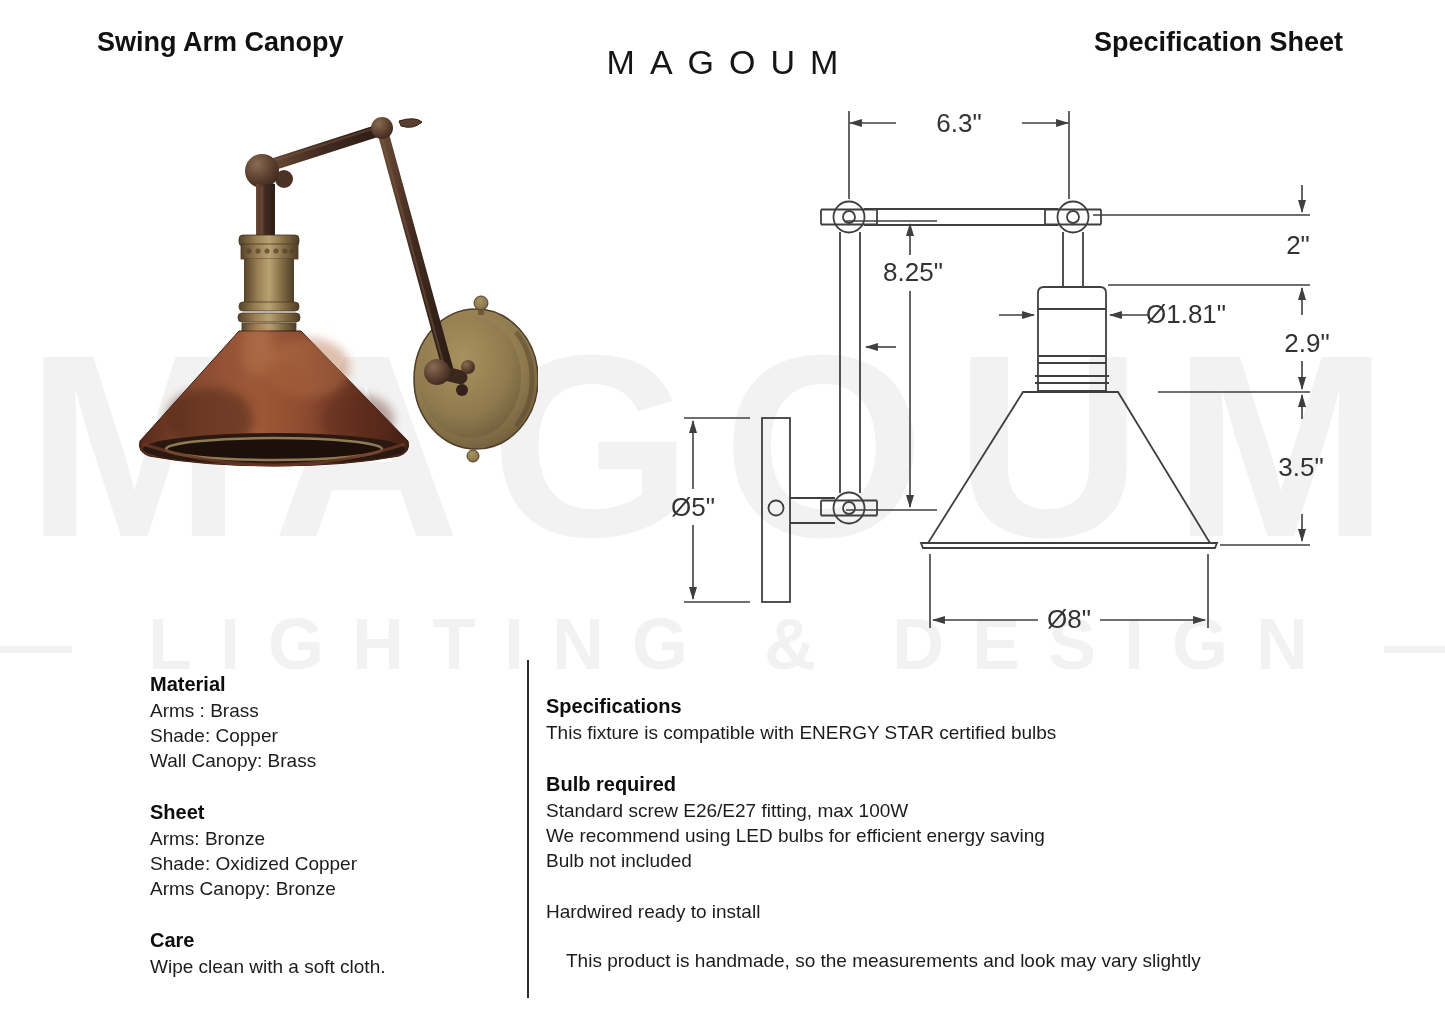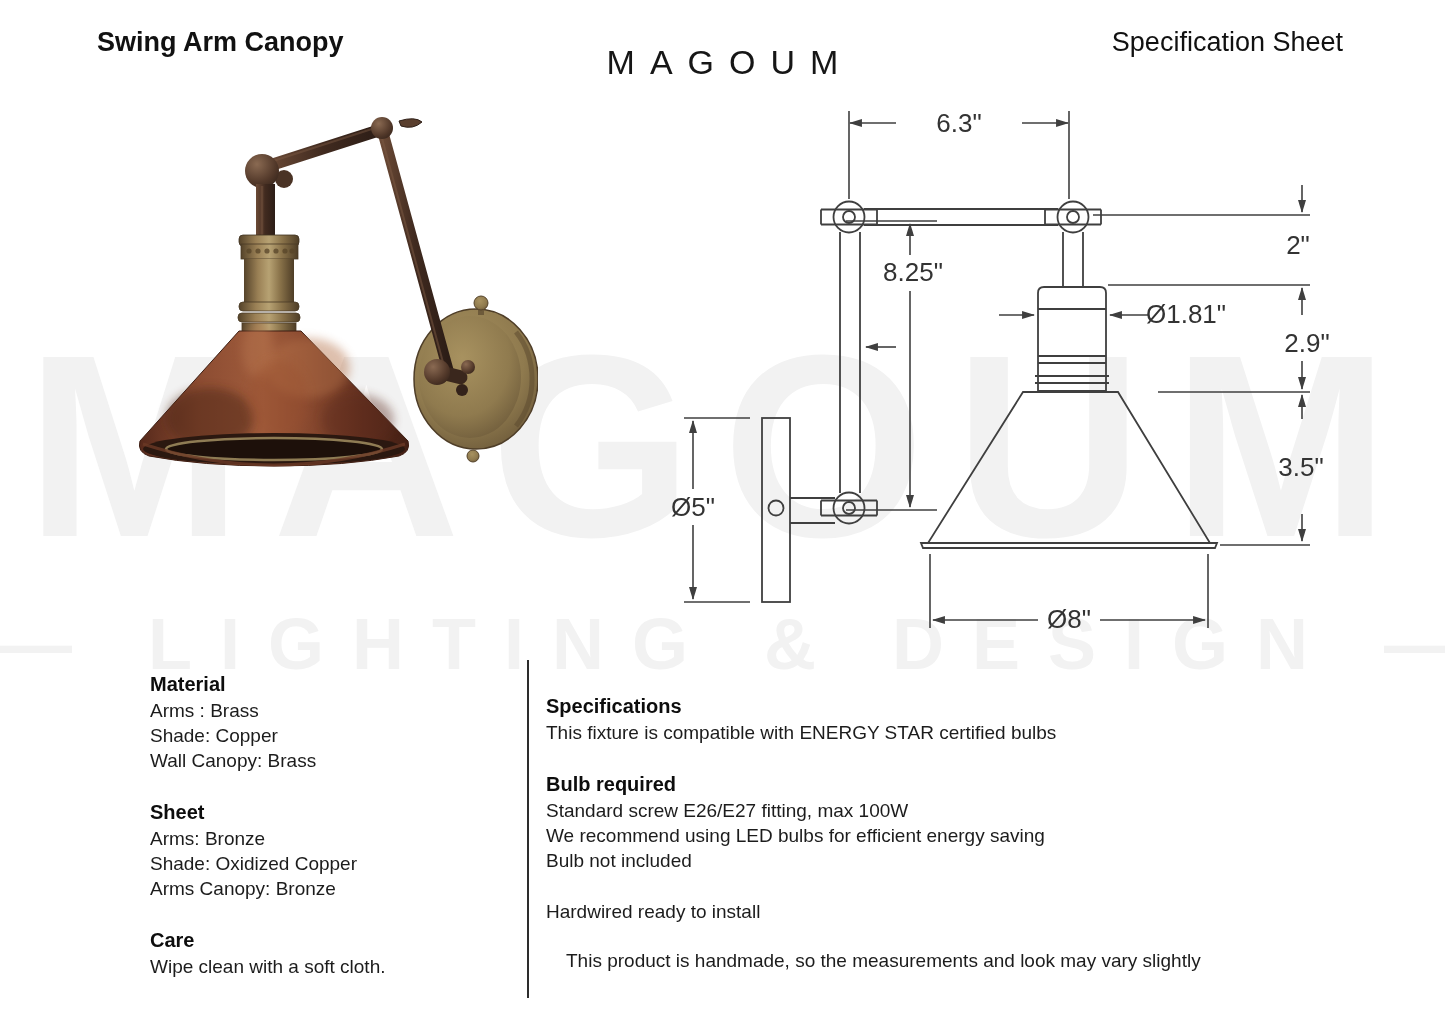--- a/index.html
+++ b/index.html
@@ -21,21 +21,21 @@
   
   .product-title{
     position:absolute;left:97px;top:27px;font-size:27px;font-weight:600;color:#111;
   }
   .brand-logo{
     position:absolute;left:0;top:43px;width:100%;text-align:center;
     font-size:34px;letter-spacing:15px;font-weight:400;color:#161616;
     text-indent:15px;
   }
   .sheet-title{
-    position:absolute;right:102px;top:27px;font-size:27px;font-weight:400;color:#111;
+    position:absolute;right:102px;top:27px;font-size:27px;font-weight:700;color:#111;
   }
   
   .photo{position:absolute;left:118px;top:100px;}
   .drawing{position:absolute;left:650px;top:95px;}
   .drawing text{font-family:"Liberation Sans",sans-serif;font-size:26px;fill:#333;}
   
   .divider{position:absolute;left:527px;top:660px;width:2px;height:338px;background:#2d2d2d;}
   .col{position:absolute;font-size:19px;line-height:25px;color:#1c1c1c;}
   .col-details{left:150px;top:671px;width:360px;}
   .col-specs{left:546px;top:693px;width:740px;}

